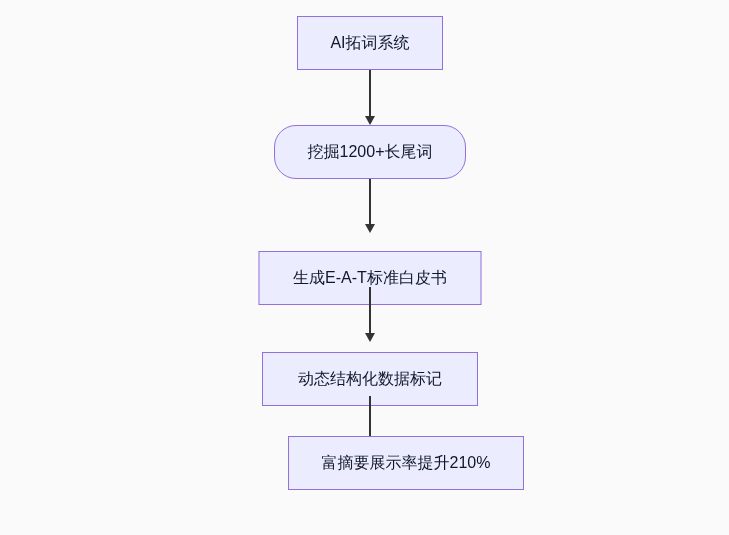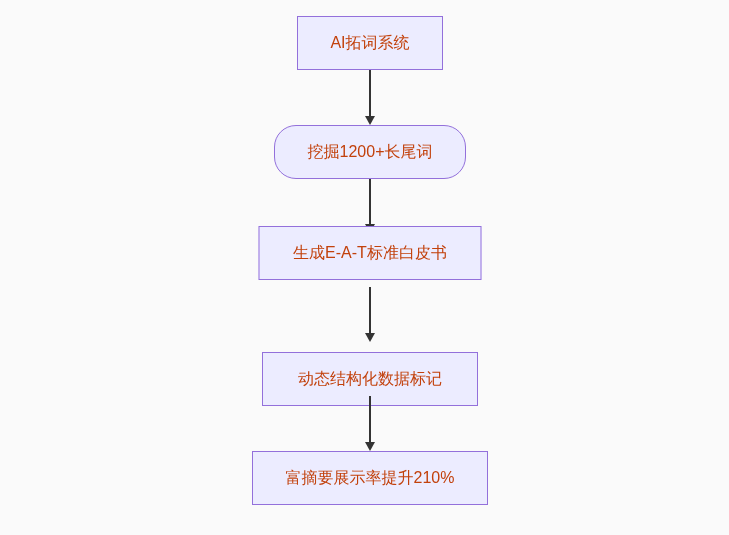--- a/index.html
+++ b/index.html
@@ -24,21 +24,21 @@
     transform: translateX(-50%);
     height: 52px;
     background: #ECECFF;
     border: 1px solid #9370DB;
     display: flex;
     align-items: center;
     justify-content: center;
     box-sizing: content-box;
   }
   .node-label {
-    color: #c2410c;
+    color: #0f172a;
     font-size: 16px;
     white-space: nowrap;
     text-align: center;
   }
   .edge {
     position: absolute;
     left: 370px;
     transform: translateX(-50%);
     width: 12px;
   }
@@ -79,35 +79,35 @@
 
   <div class="node" style="top:125px; width:190px;border-radius:22px;">
     <span class="node-label">挖掘1200+长尾词</span>
   </div>
 
   <div class="edge" style="top:179px; height:54px;">
     <div class="edge-line"></div>
     <div class="edge-arrowhead"></div>
   </div>
 
-  <div class="node" style="top:226px; width:221px;">
+  <div class="node" style="top:251px; width:221px;">
     <span class="node-label">生成E-A-T标准白皮书</span>
   </div>
 
   <div class="edge" style="top:287px; height:55px;">
     <div class="edge-line"></div>
     <div class="edge-arrowhead"></div>
   </div>
 
   <div class="node" style="top:352px; width:214px;">
     <span class="node-label">动态结构化数据标记</span>
   </div>
 
   <div class="edge" style="top:396px; height:55px;">
     <div class="edge-line"></div>
     <div class="edge-arrowhead"></div>
   </div>
 
-  <div class="node" style="top:451px; width:234px;">
+  <div class="node" style="top:436px; width:234px;margin-left:36px;">
     <span class="node-label">富摘要展示率提升210%</span>
   </div>
 
 </div>
 
 </body></html>

